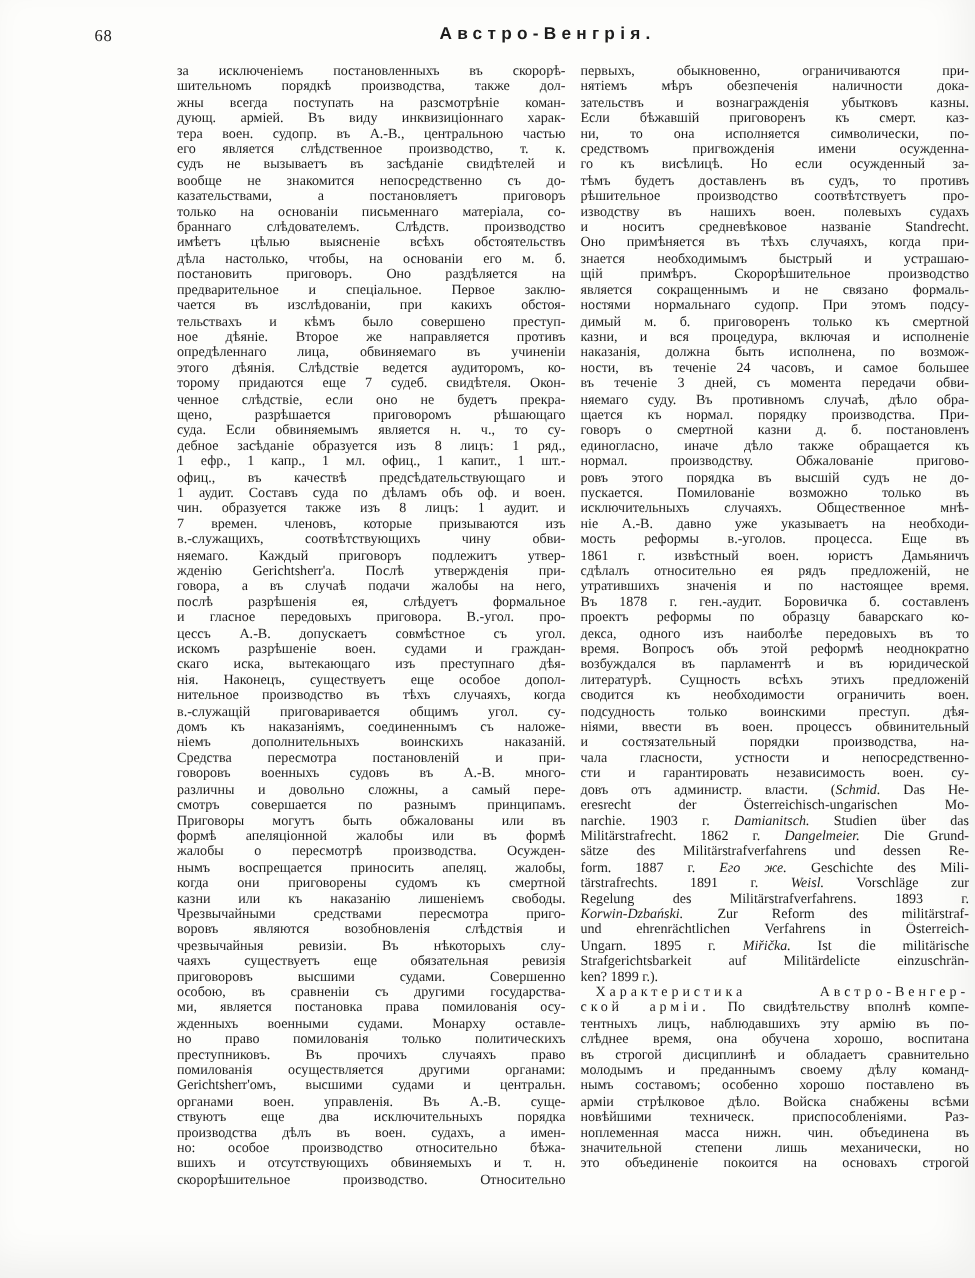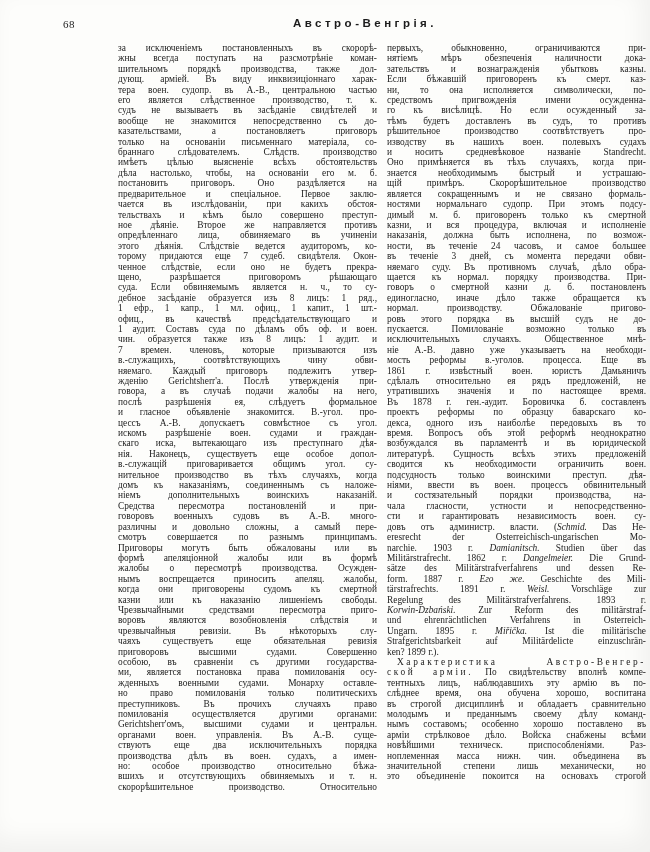--- a/index.html
+++ b/index.html
@@ -77,22 +77,22 @@
 </style>
 </head>
 <body>
 
 <div class="page">
   <div class="page-number">68</div>
   <div class="running-title">Австро-Венгрія.</div>
   <div class="columns">
     <div class="col" id="col-left">
         <div class="line"><span>за исключеніемъ постановленныхъ въ скорорѣ-</span></div>
+        <div class="line"><span>шительномъ порядкѣ производства, также дол-</span></div>
         <div class="line"><span>жны всегда поступать на разсмотрѣніе коман-</span></div>
-        <div class="line"><span>шительномъ порядкѣ производства, также дол-</span></div>
         <div class="line"><span>дующ. арміей. Въ виду инквизиціоннаго харак-</span></div>
         <div class="line"><span>тера воен. судопр. въ А.-В., центральною частью</span></div>
         <div class="line"><span>его является слѣдственное производство, т. к.</span></div>
         <div class="line"><span>судъ не вызываетъ въ засѣданіе свидѣтелей и</span></div>
         <div class="line"><span>вообще не знакомится непосредственно съ до-</span></div>
         <div class="line"><span>казательствами, а постановляетъ приговоръ</span></div>
         <div class="line"><span>только на основаніи письменнаго матеріала, со-</span></div>
         <div class="line"><span>браннаго слѣдователемъ. Слѣдств. производство</span></div>
         <div class="line"><span>имѣетъ цѣлью выясненіе всѣхъ обстоятельствъ</span></div>
         <div class="line"><span>дѣла настолько, чтобы, на основаніи его м. б.</span></div>
@@ -111,27 +111,27 @@
         <div class="line"><span>1 ефр., 1 капр., 1 мл. офиц., 1 капит., 1 шт.-</span></div>
         <div class="line"><span>офиц., въ качествѣ предсѣдательствующаго и</span></div>
         <div class="line"><span>1 аудит. Составъ суда по дѣламъ объ оф. и воен.</span></div>
         <div class="line"><span>чин. образуется также изъ 8 лицъ: 1 аудит. и</span></div>
         <div class="line"><span>7 времен. членовъ, которые призываются изъ</span></div>
         <div class="line"><span>в.-служащихъ, соотвѣтствующихъ чину обви-</span></div>
         <div class="line"><span>няемаго. Каждый приговоръ подлежитъ утвер-</span></div>
         <div class="line"><span>жденію Gerichtsherr'а. Послѣ утвержденія при-</span></div>
         <div class="line"><span>говора, а въ случаѣ подачи жалобы на него,</span></div>
         <div class="line"><span>послѣ разрѣшенія ея, слѣдуетъ формальное</span></div>
-        <div class="line"><span>и гласное объявленіе знакомится. В.-угол. про-</span></div>
+        <div class="line"><span>и гласное передовыхъ приговора. В.-угол. про-</span></div>
         <div class="line"><span>цессъ А.-В. допускаетъ совмѣстное съ угол.</span></div>
         <div class="line"><span>искомъ разрѣшеніе воен. судами и граждан-</span></div>
         <div class="line"><span>скаго иска, вытекающаго изъ преступнаго дѣя-</span></div>
         <div class="line"><span>нія. Наконецъ, существуетъ еще особое допол-</span></div>
+        <div class="line"><span>нительное производство въ тѣхъ случаяхъ, когда</span></div>
         <div class="line"><span>в.-служащій приговаривается общимъ угол. су-</span></div>
-        <div class="line"><span>нительное производство въ тѣхъ случаяхъ, когда</span></div>
         <div class="line"><span>домъ къ наказаніямъ, соединеннымъ съ наложе-</span></div>
         <div class="line"><span>ніемъ дополнительныхъ воинскихъ наказаній.</span></div>
         <div class="line"><span>Средства пересмотра постановленій и при-</span></div>
         <div class="line"><span>говоровъ военныхъ судовъ въ А.-В. много-</span></div>
         <div class="line"><span>различны и довольно сложны, а самый пере-</span></div>
         <div class="line"><span>смотръ совершается по разнымъ принципамъ.</span></div>
         <div class="line"><span>Приговоры могутъ быть обжалованы или въ</span></div>
         <div class="line"><span>формѣ апеляціонной жалобы или въ формѣ</span></div>
         <div class="line"><span>жалобы о пересмотрѣ производства. Осужден-</span></div>
         <div class="line"><span>нымъ воспрещается приносить апеляц. жалобы,</span></div>

